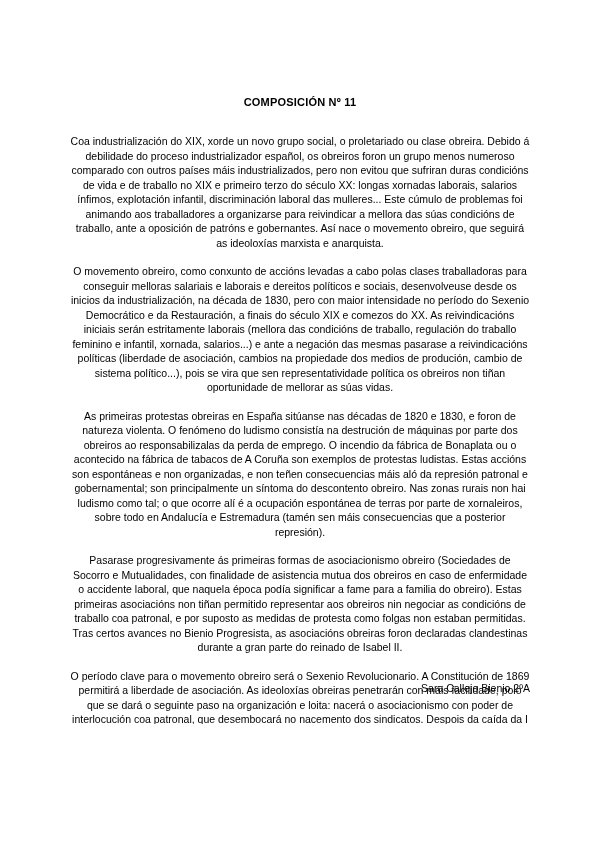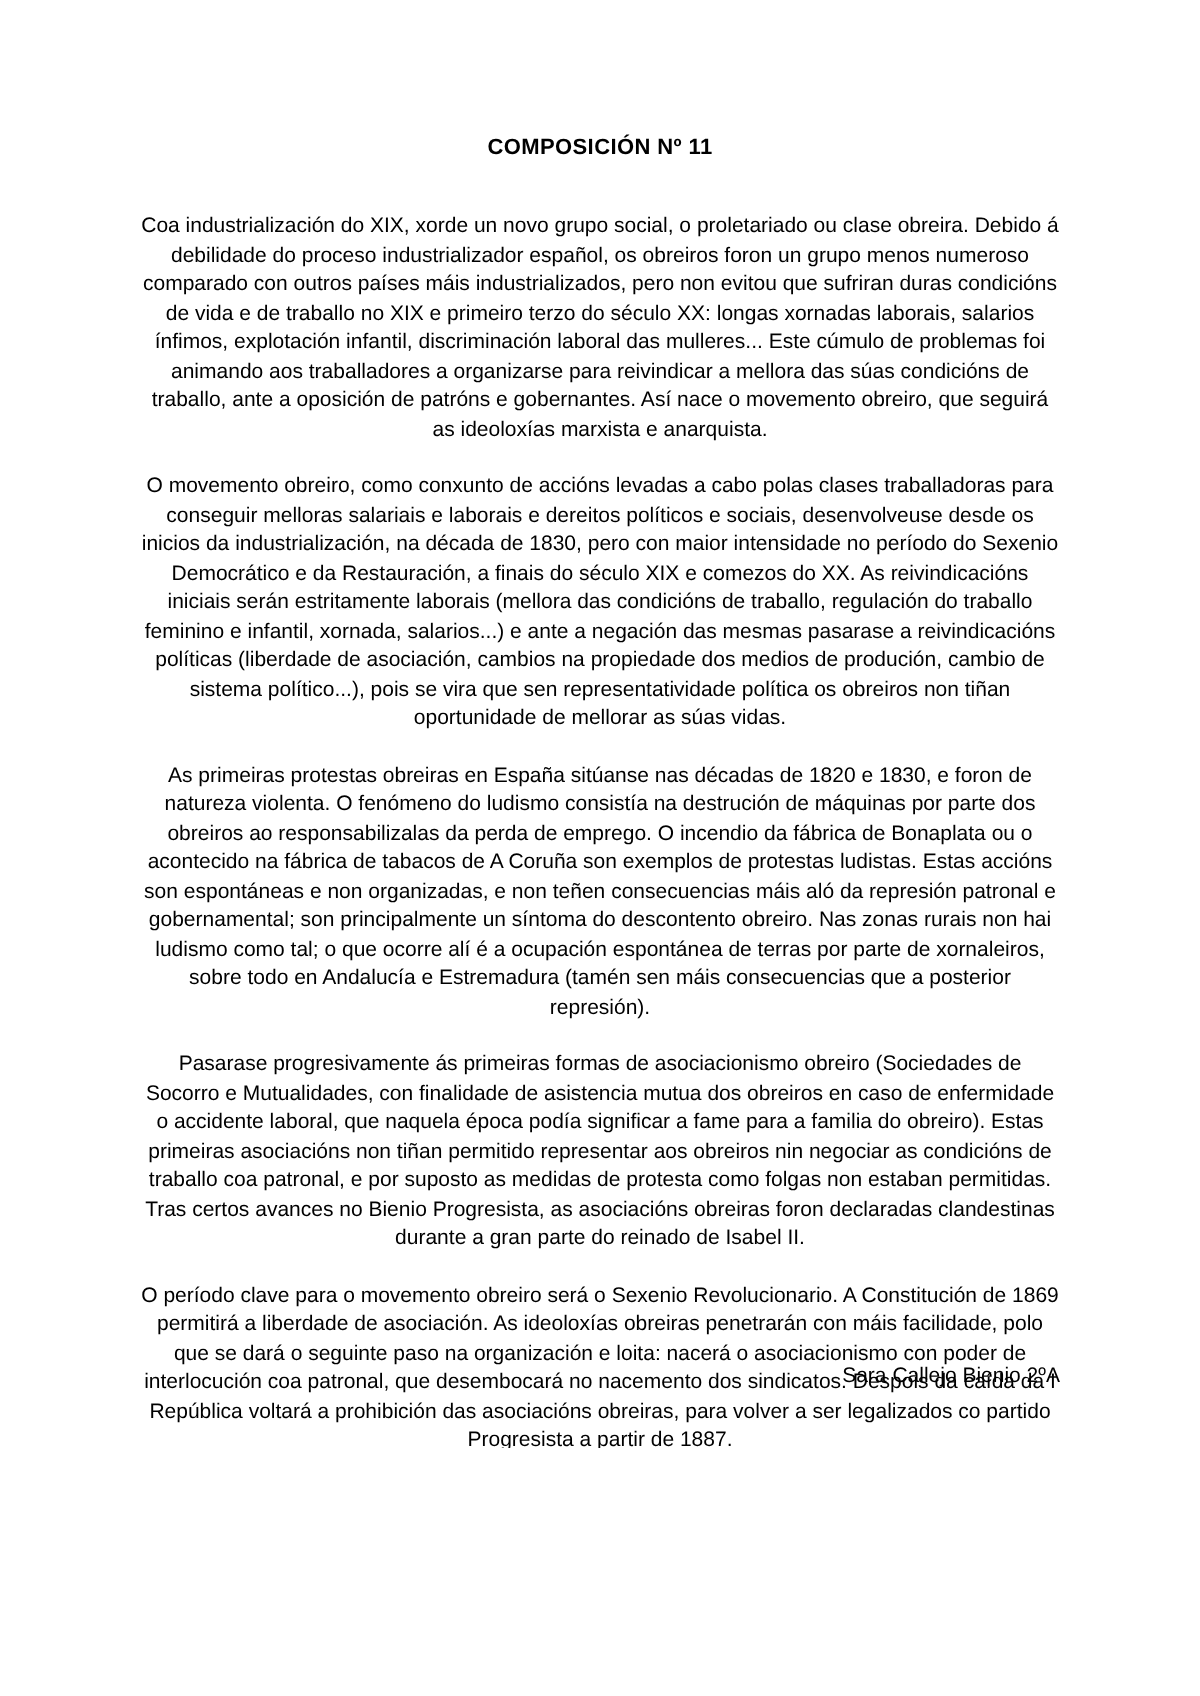--- a/index.html
+++ b/index.html
@@ -12,21 +12,21 @@
     height: 848px;
     font-family: "Liberation Sans", sans-serif;
     color: #000000;
   }
   .page {
     position: relative;
     width: 600px;
     height: 724px;
     background: #ffffff;
     box-sizing: border-box;
-    padding: 68px 70px 30px 70px;
+    padding: 96px 70px 30px 70px;
     overflow: hidden;
   }
   .title {
     text-align: center;
     font-weight: bold;
     font-size: 11px;
     letter-spacing: 0.2px;
     margin-bottom: 26px;
   }
   .para {

